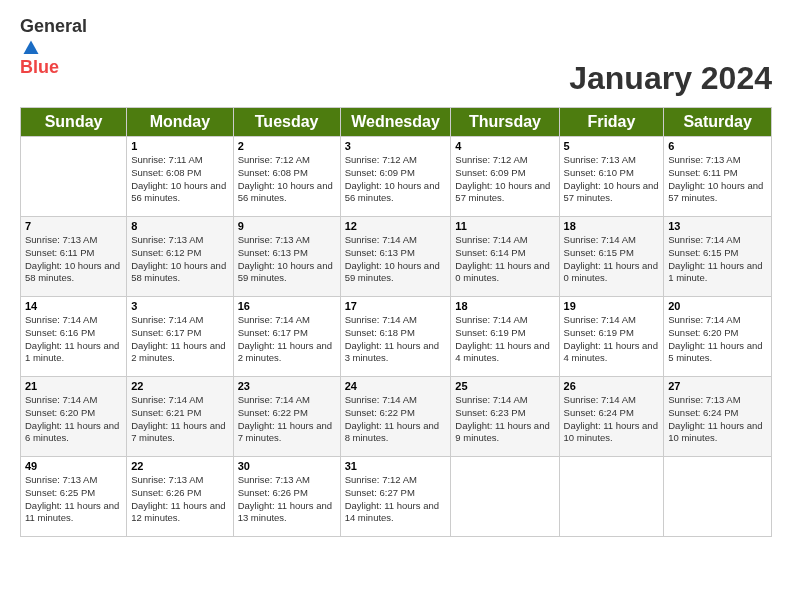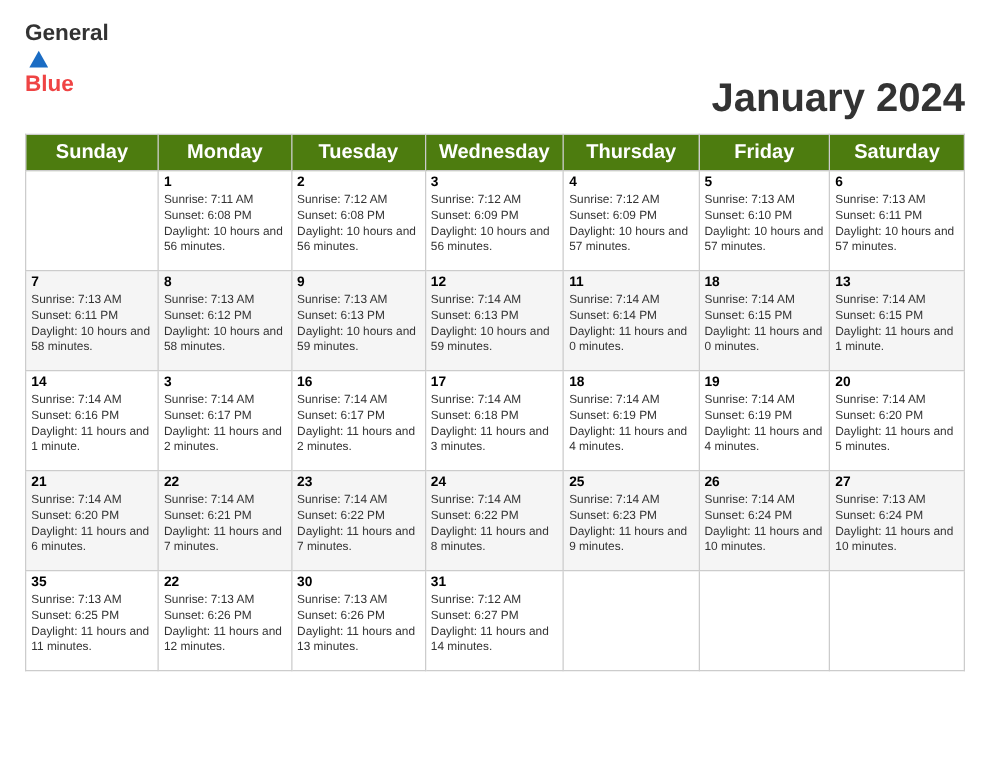--- a/index.html
+++ b/index.html
@@ -244,21 +244,21 @@
             <span class="day-number">26</span>
             <div class="day-info">Sunrise: 7:14 AM<br>Sunset: 6:24 PM<br>Daylight: 11 hours and 10 minutes.</div>
           </td>
           <td>
             <span class="day-number">27</span>
             <div class="day-info">Sunrise: 7:13 AM<br>Sunset: 6:24 PM<br>Daylight: 11 hours and 10 minutes.</div>
           </td>
         </tr>
         <tr>
           <td>
-            <span class="day-number">35</span>
+            <span class="day-number">49</span>
             <div class="day-info">Sunrise: 7:13 AM<br>Sunset: 6:25 PM<br>Daylight: 11 hours and 11 minutes.</div>
           </td>
           <td>
             <span class="day-number">22</span>
             <div class="day-info">Sunrise: 7:13 AM<br>Sunset: 6:26 PM<br>Daylight: 11 hours and 12 minutes.</div>
           </td>
           <td>
             <span class="day-number">30</span>
             <div class="day-info">Sunrise: 7:13 AM<br>Sunset: 6:26 PM<br>Daylight: 11 hours and 13 minutes.</div>
           </td>

